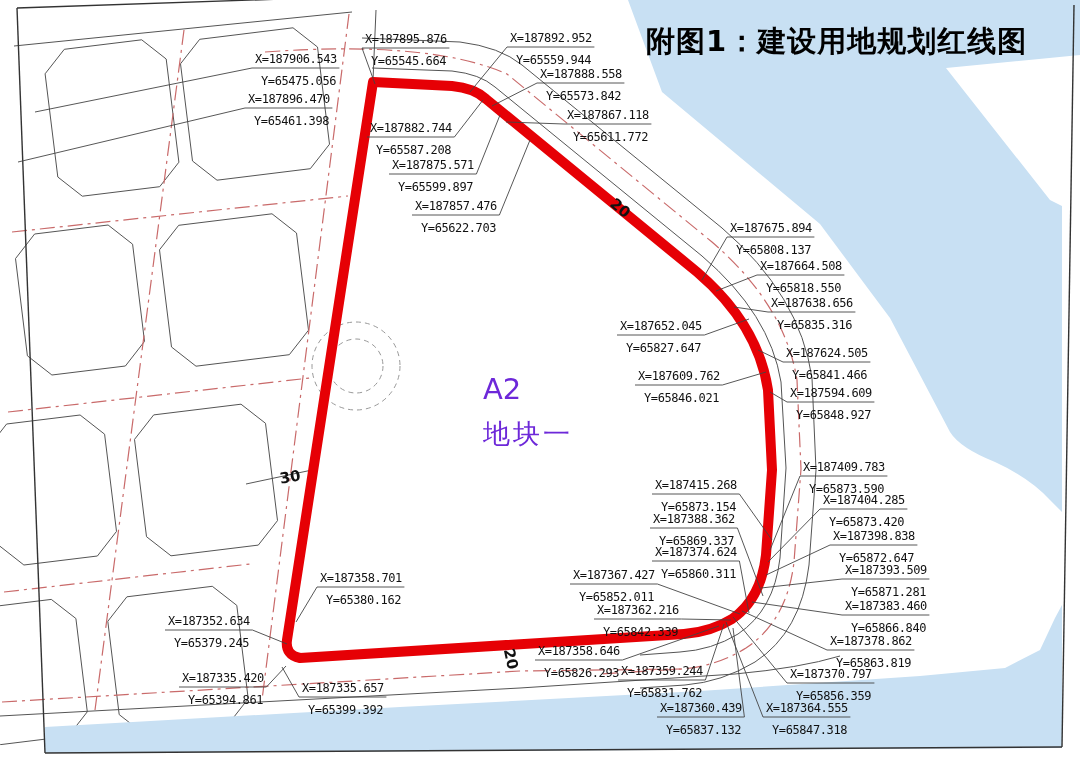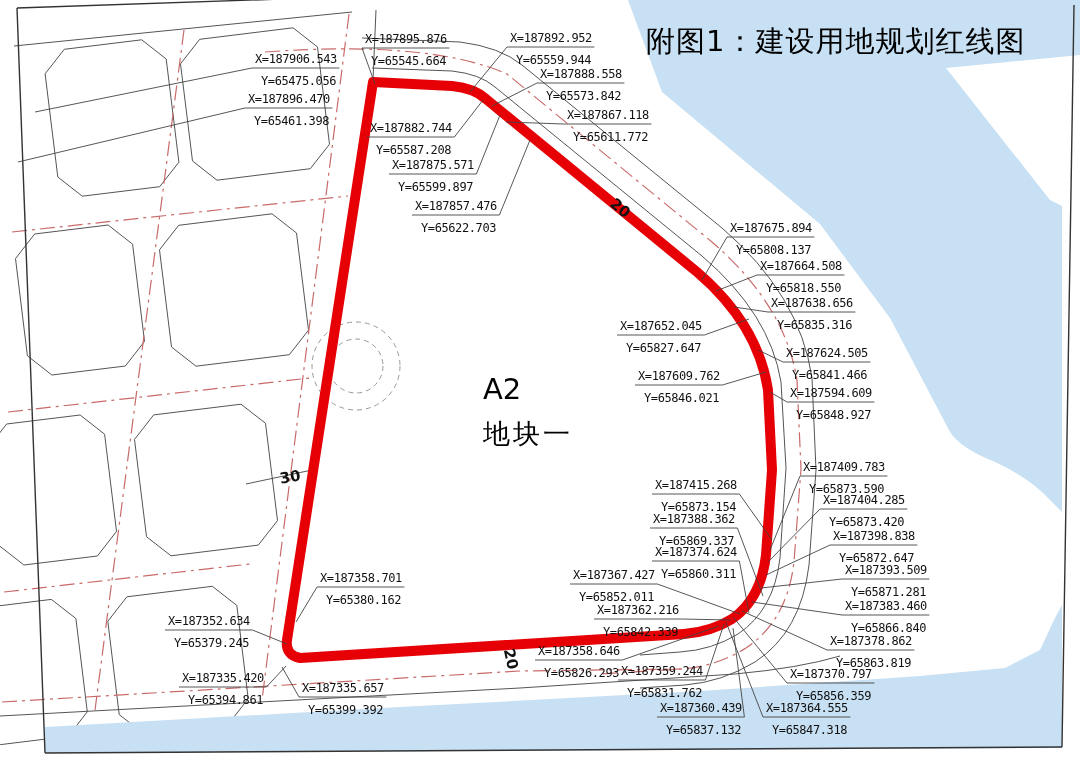--- a/index.html
+++ b/index.html
@@ -10,22 +10,22 @@
   .roadedge{fill:none;stroke:#555;stroke-width:1;}
   .dashdot{fill:none;stroke:#c96a6a;stroke-width:1.2;stroke-dasharray:15 5 3 5;}
   .round{fill:none;stroke:#999;stroke-width:1;stroke-dasharray:5 4;}
   .frame{stroke:#333;stroke-width:1.4;}
   .redline{fill:none;stroke:#e60005;stroke-width:10;stroke-linejoin:round;}
   .water{fill:#c8e0f3;}
   .lead{stroke:#444;stroke-width:0.9;fill:none;}
   .coordtxt{font-family:"DejaVu Sans Mono", monospace;font-size:12px;letter-spacing:-0.4px;fill:#111;}
   .dimtxt{font-family:"DejaVu Sans", sans-serif;font-size:15px;font-weight:600;fill:#111;}
   #figure-title{position:absolute;left:646px;top:22px;width:430px;font-size:29px;
-        font-weight:normal;color:#000;white-space:nowrap;letter-spacing:1px;}
-  #parcel-label{position:absolute;left:483px;top:372px;color:#000000;}
+        font-weight:bold;color:#000;white-space:nowrap;letter-spacing:1px;}
+  #parcel-label{position:absolute;left:483px;top:372px;color:#6d28d9;}
   #parcel-label .l1{font-size:29px;font-weight:500;}
   #parcel-label .l2{font-size:27px;font-weight:500;letter-spacing:3px;margin-top:10px;}
 </style>
 </head>
 <body>
 
 <div id="stage">
   <svg id="map-svg" width="1080" height="764" viewBox="0 0 1080 764">
 
     <g id="grid-layer">

